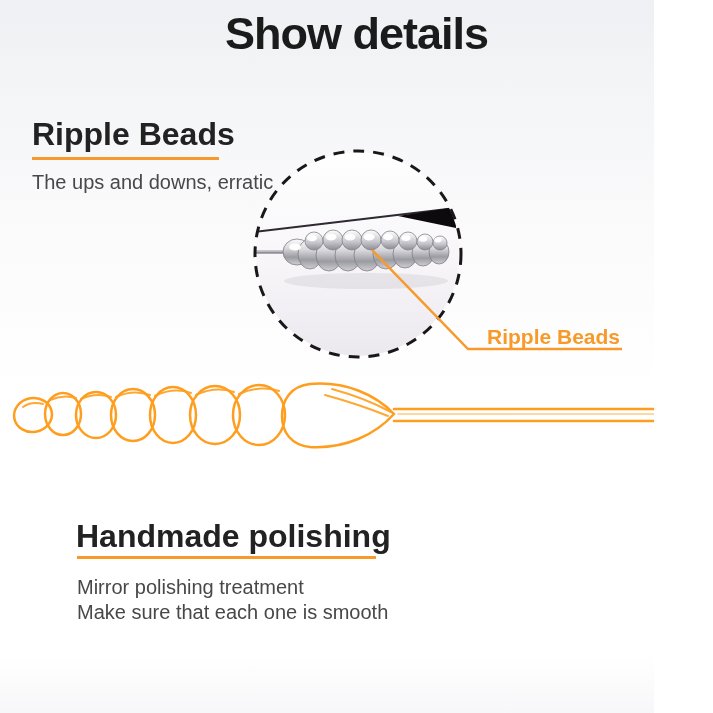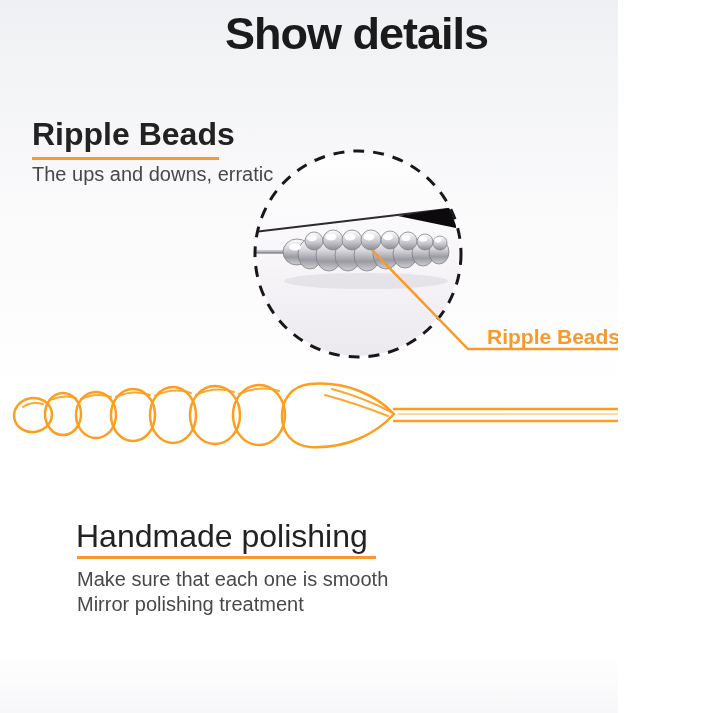--- a/index.html
+++ b/index.html
@@ -2,34 +2,35 @@
 <html style="--accent: #F79A2B; --outline: #FF9E1E;"><head>
 <meta charset="utf-8">
 <style>
   html,body{margin:0;padding:0;}
   .frame{
     position:relative;
     width:618px;height:713px;
     overflow:hidden;
     font-family:"Liberation Sans", sans-serif;
     background:linear-gradient(180deg,#eef0f3 0%,#f3f4f6 10%,#fafafb 30%,#ffffff 55%,#ffffff 92%,#f7f7f9 100%);
+    padding-left:36px;
   }
   .page-title{
     position:absolute;top:8px;left:0;width:713px;
     text-align:center;
     font-size:45px;font-weight:700;color:#1b1b1b;
     letter-spacing:-1px;
   }
   .sec-heading{position:absolute;color:#222;white-space:nowrap;}
   .ripple-heading{left:32px;top:116px;font-size:32px;font-weight:700;}
-  .handmade-heading{left:76px;top:518px;font-size:32px;font-weight:400;}
+  .handmade-heading{left:76px;top:518px;font-size:32px;font-weight:700;}
   .accent-rule{position:absolute;height:3px;background:var(--accent,#F79A2B);}
   .ripple-rule{left:32px;top:157px;width:187px;}
   .handmade-rule{left:77px;top:556px;width:299px;}
-  .body-copy{position:absolute;color:#48484a;font-size:20px;line-height:23px;}
+  .body-copy{position:absolute;color:#48484a;font-size:20px;line-height:23px;margin-top:8px;}
   .ripple-copy{left:32px;top:163px;}
   .handmade-copy{left:77px;top:567px;line-height:25px;}
   .photo-wrap{position:absolute;left:248px;top:144px;width:220px;height:220px;}
   .leader-svg{position:absolute;left:0;top:0;width:713px;height:713px;pointer-events:none;}
   .leader-line{fill:none;stroke:var(--accent,#F79A2B);stroke-width:2.5;}
   .callout-label{
     position:absolute;left:487px;top:325px;
     font-size:21px;font-weight:700;color:var(--accent,#F79A2B);
     white-space:nowrap;
   }
@@ -162,17 +163,17 @@
       <path d="M 239 18 Q 259 9 279 15"></path>
       <path d="M 332 13 Q 365 22 391 36"></path>
       <path d="M 325 19 Q 358 28 388 40"></path>
     </g>
     <path class="rod-highlight" d="M 398 38 H 699"></path>
   </svg>
 
   <div class="sec-heading handmade-heading">Handmade polishing</div>
   <div class="accent-rule handmade-rule"></div>
   <div class="body-copy handmade-copy">
+    <div>Mirror polishing treatment</div>
     <div>Make sure that each one is smooth</div>
-    <div>Mirror polishing treatment</div>
   </div>
 
 </div>
 
 </body></html>

